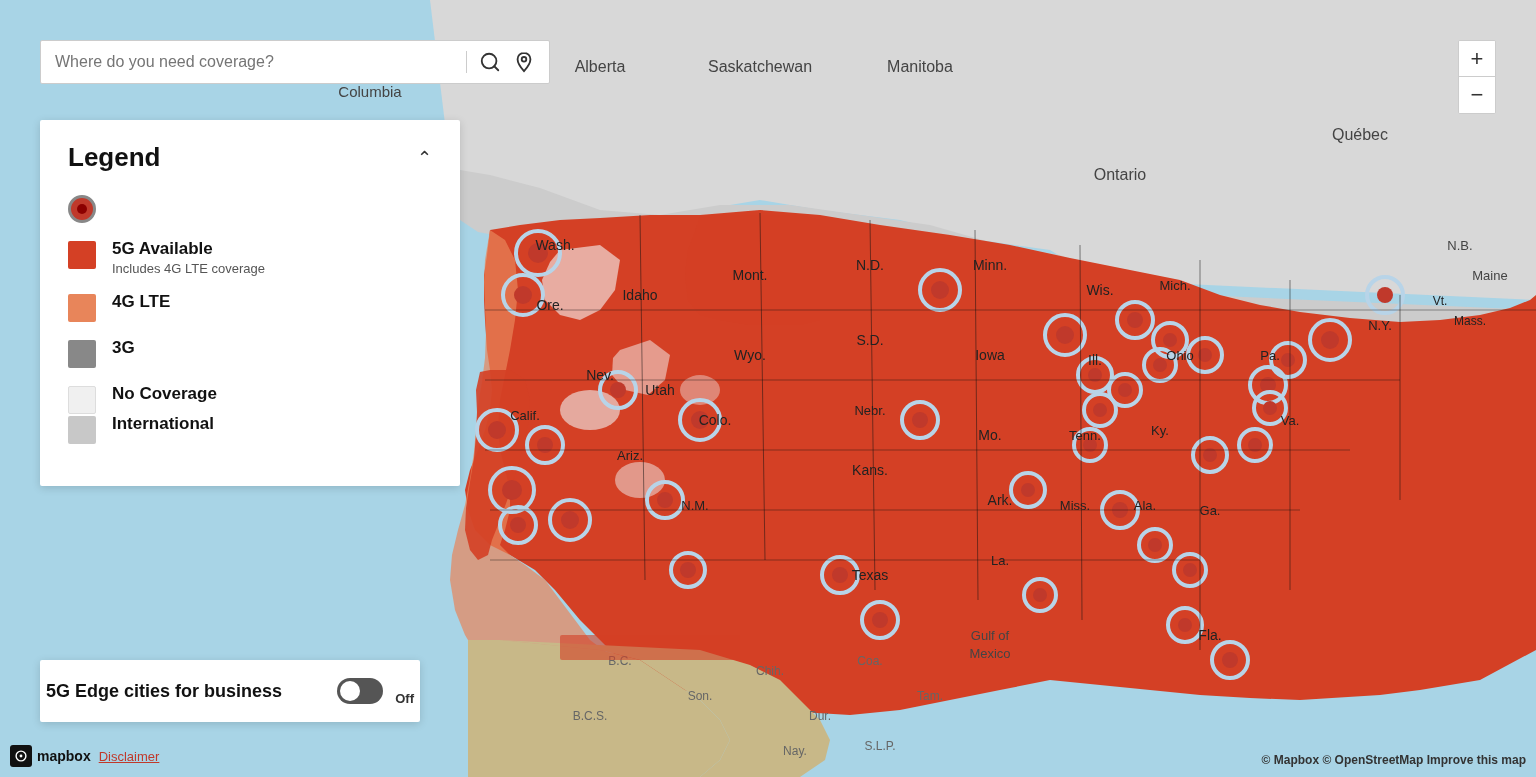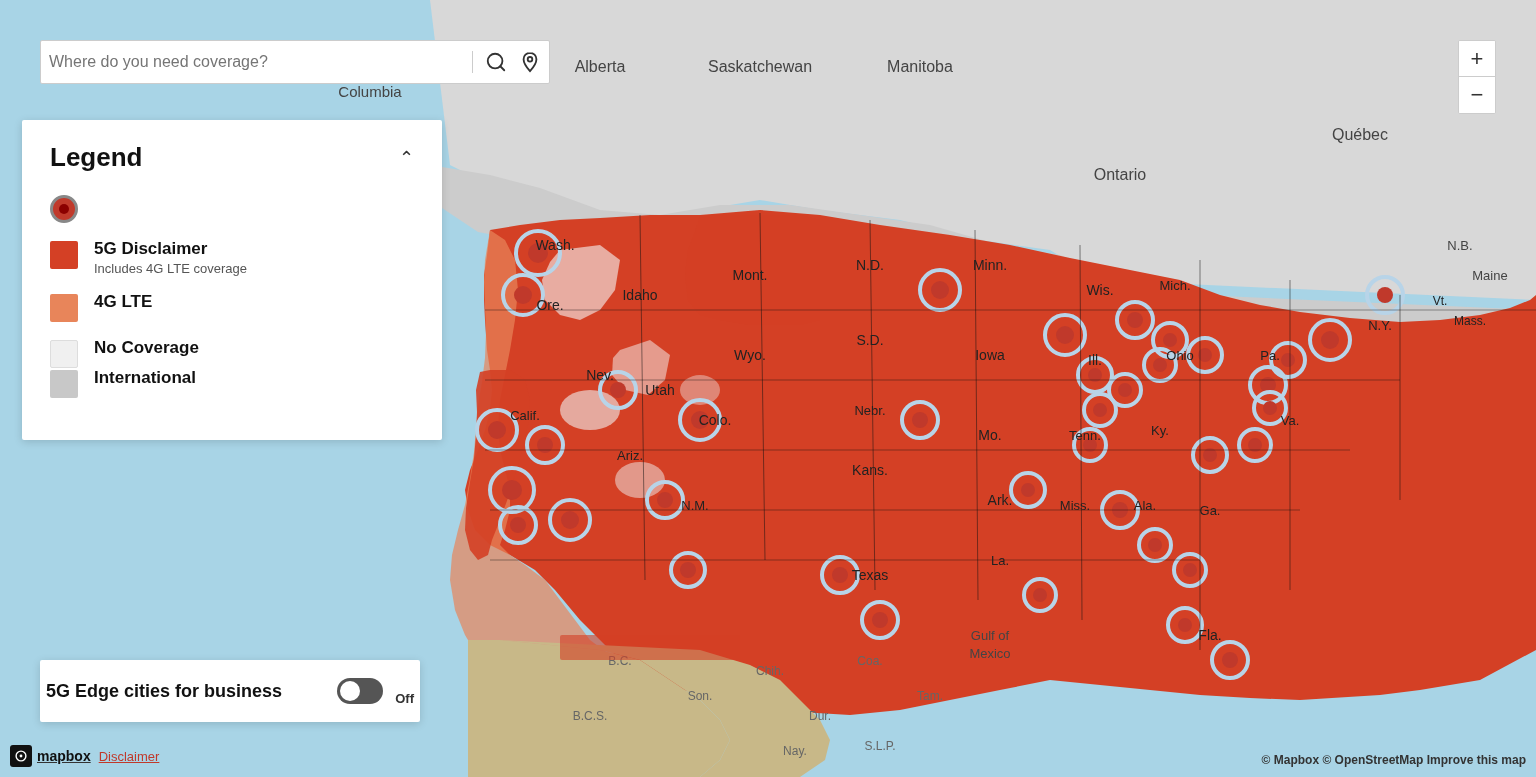--- a/index.html
+++ b/index.html
@@ -24,21 +24,21 @@
     #search-bar {
       position: absolute;
       top: 40px;
       left: 40px;
       width: 510px;
       background: white;
       border: 1.5px solid #ccc;
       border-radius: 2px;
       display: flex;
       align-items: center;
-      padding: 10px 8px;
+      padding: 10px 14px;
       z-index: 10;
     }
 
     #search-input {
       flex: 1;
       border: none;
       outline: none;
       font-size: 16px;
       color: #333;
       background: transparent;
@@ -54,21 +54,21 @@
     .search-icon-wrap {
       display: flex;
       align-items: center;
       gap: 12px;
     }
 
     
     #legend-panel {
       position: absolute;
       top: 120px;
-      left: 22px;
+      left: 40px;
       width: 420px;
       background: white;
       border-radius: 2px;
       padding: 22px 28px 26px;
       z-index: 10;
       box-shadow: 0 2px 8px rgba(0,0,0,0.15);
     }
 
     #legend-header {
       display: flex;
@@ -252,21 +252,20 @@
       z-index: 10;
     }
 
     #mapbox-logo {
       display: flex;
       align-items: center;
       gap: 5px;
       font-size: 13px;
       color: #333;
       font-weight: 600;
-      text-decoration: underline;
     }
 
     #disclaimer-link {
       font-size: 13px;
       color: #c0392b;
       text-decoration: underline;
       cursor: pointer;
     }
 
     #attribution-right {
@@ -543,32 +542,38 @@
       </button>
     </div>
 
     <div class="legend-item">
       <div class="legend-icon ultra-wideband"></div>
     </div>
 
     <div class="legend-item">
       <div class="legend-icon nationwide"></div>
       <div class="legend-text-wrap">
-        <div class="legend-label">5G Disclaimer</div>
+        <div class="legend-label">5G Available</div>
         <div class="legend-sublabel">Includes 4G LTE coverage</div>
       </div>
     </div>
 
     <div class="legend-item">
       <div class="legend-icon lte-4g"></div>
       <div class="legend-text-wrap">
         <div class="legend-label">4G LTE</div>
       </div>
     </div>
 
+    <div class="legend-item">
+      <div class="legend-icon g3"></div>
+      <div class="legend-text-wrap">
+        <div class="legend-label">3G</div>
+      </div>
+    </div>
 
     <div class="legend-item" style="margin-bottom:0">
       <div class="legend-icon no-coverage"></div>
       <div class="legend-text-wrap">
         <div class="legend-label">No Coverage</div>
       </div>
     </div>
 
     <div class="legend-item">
       <div class="legend-icon international"></div>

